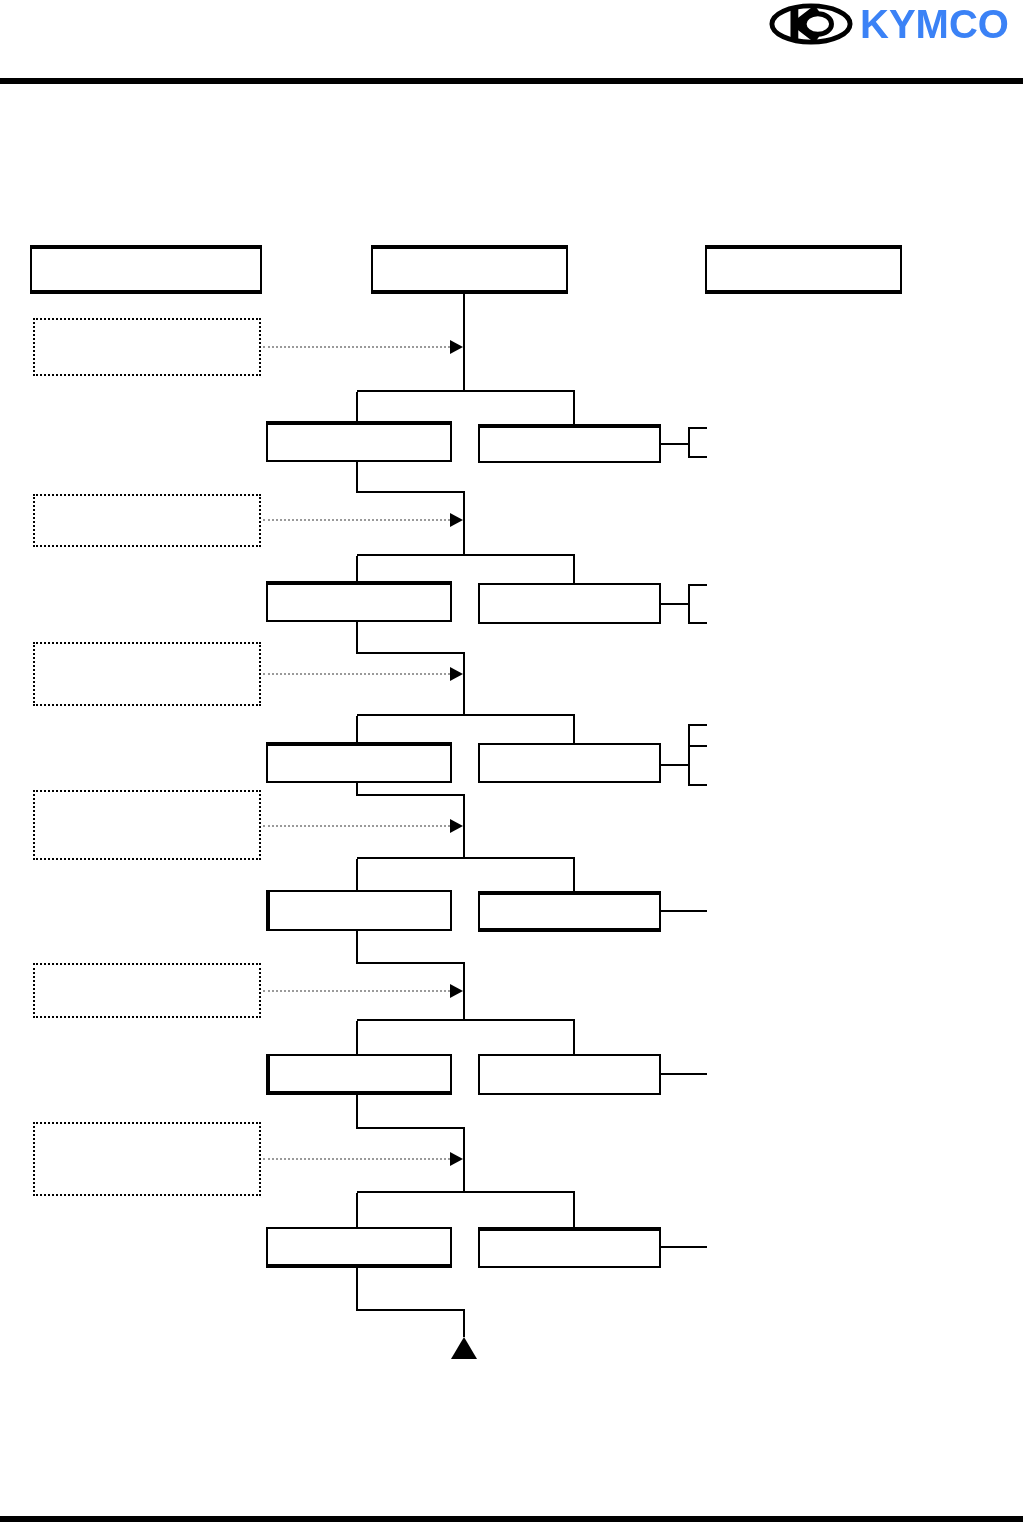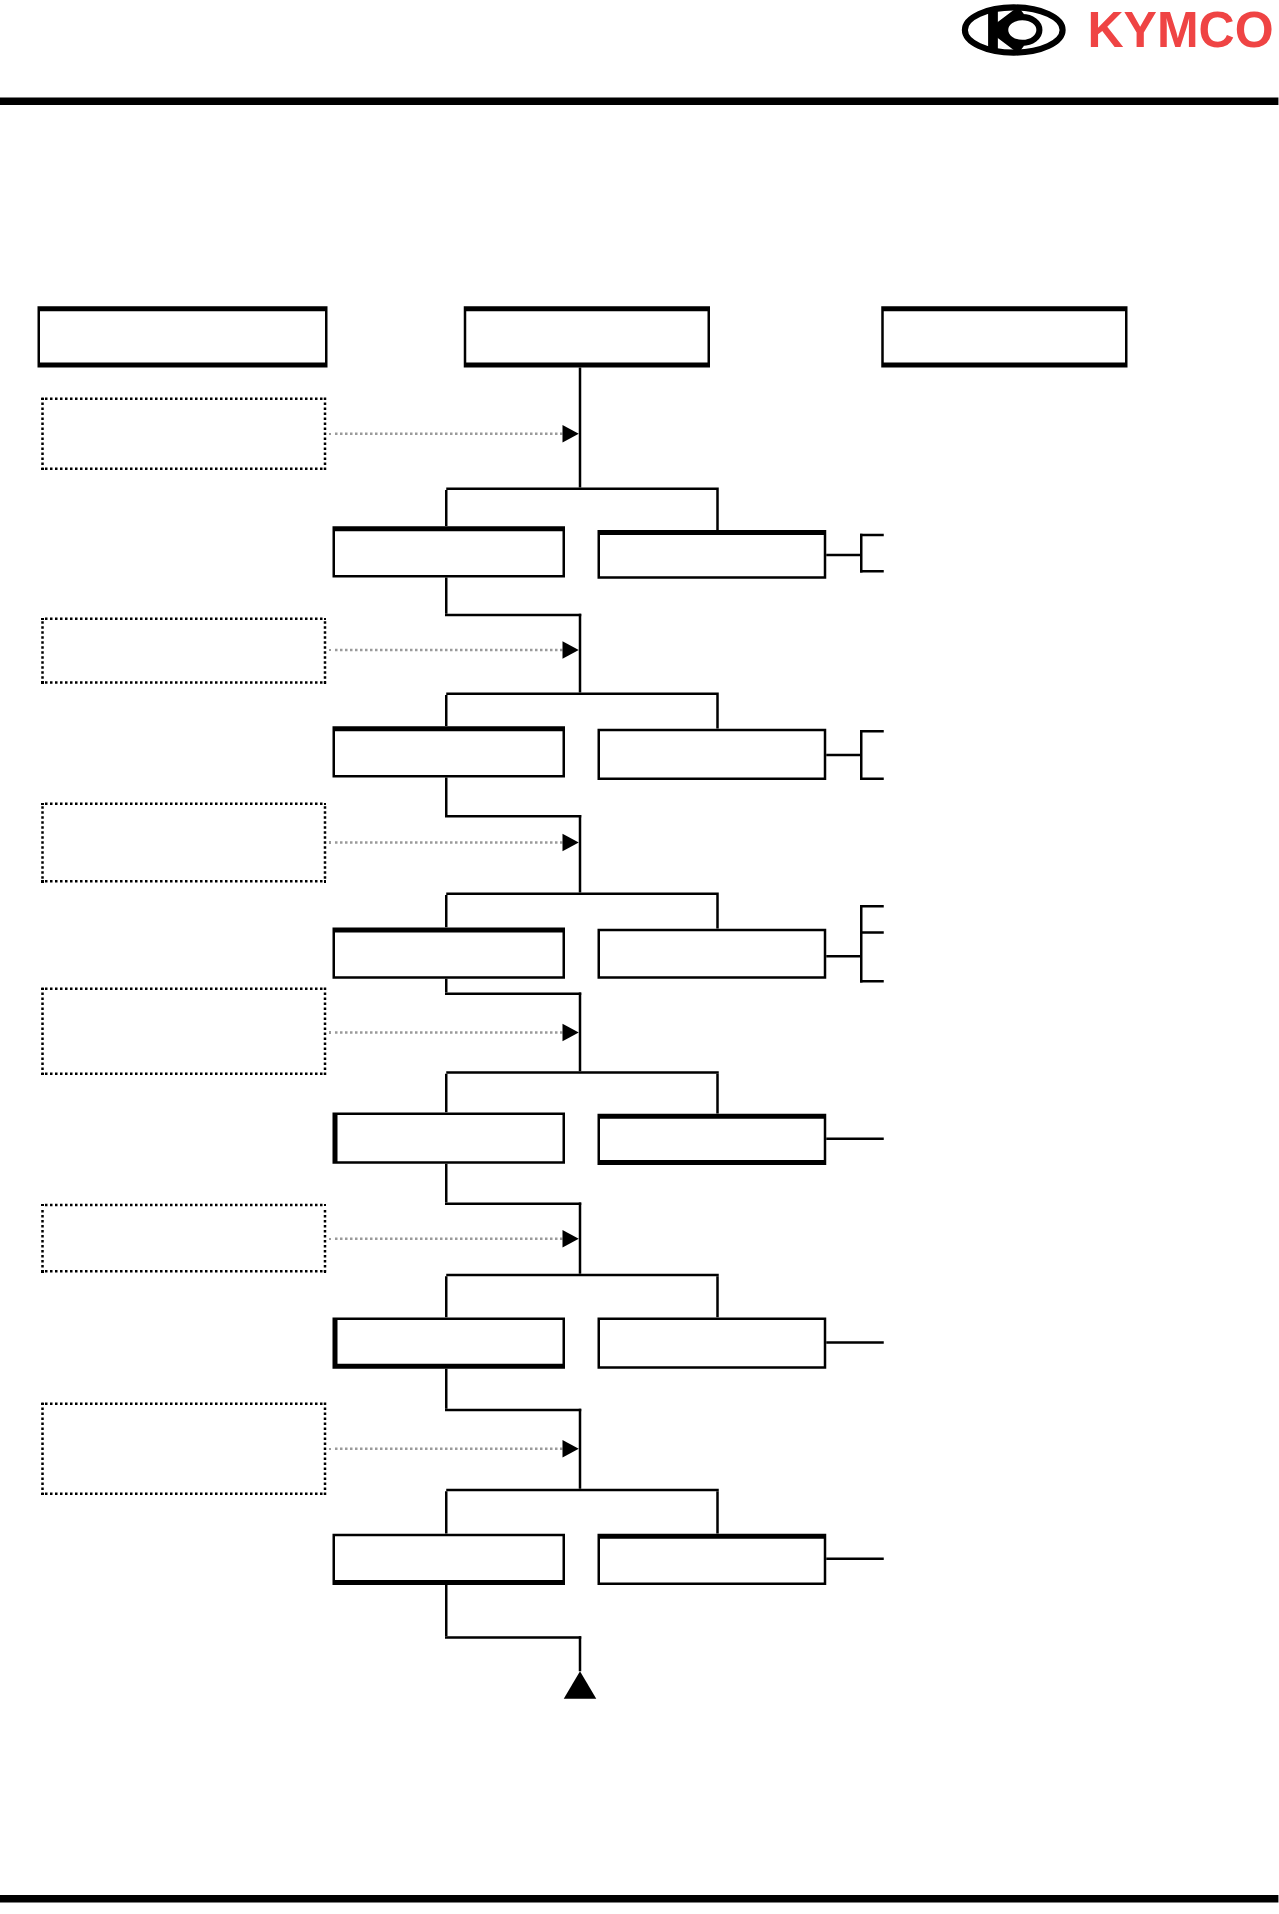--- a/index.html
+++ b/index.html
@@ -25,22 +25,22 @@
     position:absolute;width:0;height:0;
     border-left:13px solid #000;border-top:7px solid transparent;border-bottom:7px solid transparent;
   }
   .tri-up{
     position:absolute;width:0;height:0;
     border-left:13px solid transparent;border-right:13px solid transparent;border-bottom:22px solid #000;
   }
   .rule{position:absolute;left:0;width:1023px;height:6px;background:#000;}
   .logo{position:absolute;top:3px;left:768px;display:flex;align-items:center;}
   .logo-text{
-    font-weight:bold;font-size:40px;letter-spacing:0px;color:#ef4444;line-height:42px;
-    margin-left:16px;transform:scaleY(1.02);
+    font-weight:bold;font-size:40px;letter-spacing:0px;color:#3b82f6;line-height:42px;
+    margin-left:6px;transform:scaleY(1.02);
   }
 </style>
 </head>
 <body>
 
 <div class="page">
 
   <div class="logo">
     <svg width="86" height="42" viewBox="0 0 88 42">
       <ellipse cx="44" cy="21" rx="40" ry="18.5" fill="none" stroke="#000" stroke-width="5"></ellipse>

